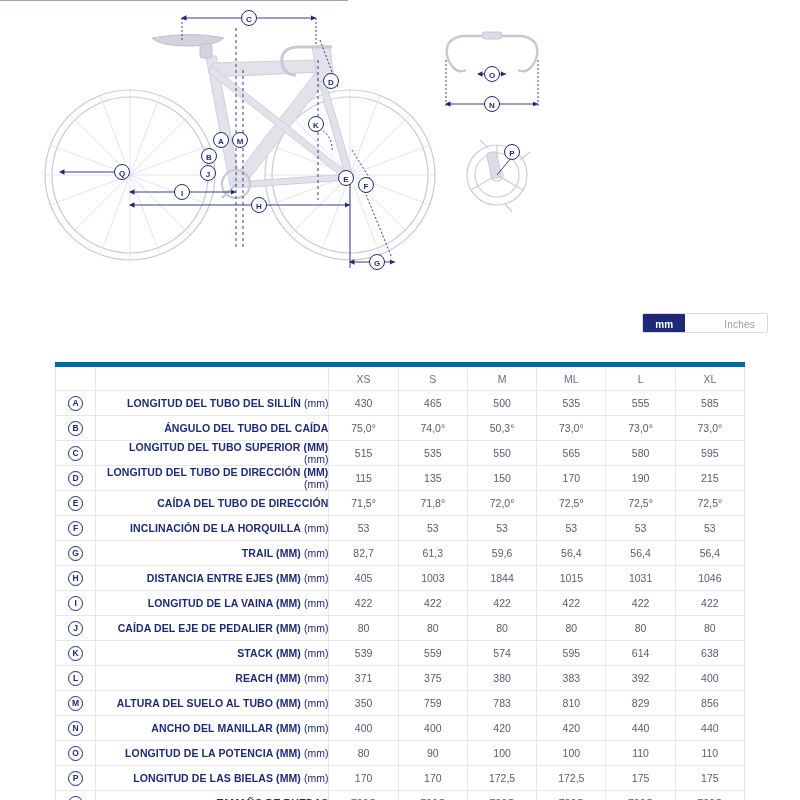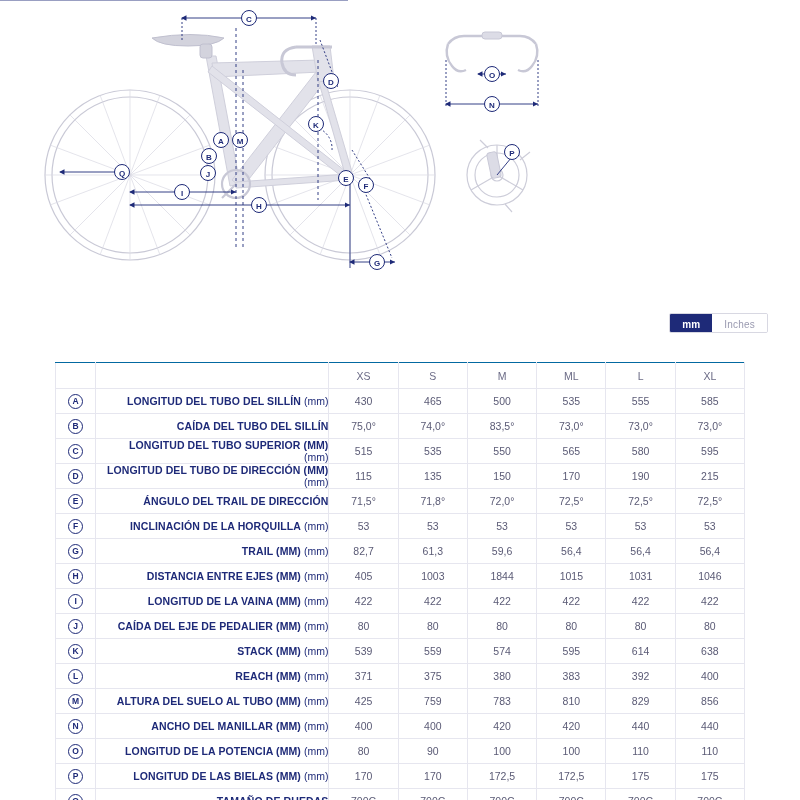--- a/index.html
+++ b/index.html
@@ -40,40 +40,41 @@
     letter-spacing: .2px;
   }
   #unit-toggle .unit.active {
     background: #1e2a78;
     color: #ffffff;
     font-weight: bold;
   }
   #unit-toggle .unit.inactive {
     background: #ffffff;
     color: #9a9ab0;
+    margin-left: 27px;
   }
 
   
   #spec-table {
     position: absolute;
     left: 55px; top: 362px;
     width: 690px;
     border-collapse: collapse;
     font-size: 10.5px;
     color: #1e2a78;
   }
   #spec-table th, #spec-table td {
     border: 1px solid #e6e6ef;
     padding: 0;
     height: 25px;
     vertical-align: middle;
   }
   #spec-table thead th {
     height: 26px;
-    border-top: 1px solid #0369a1;
+    border-top: 5px solid #0369a1;
     font-weight: normal;
     color: #6b6b86;
     font-size: 10.5px;
   }
   .col-badge { width: 40px; text-align: center; }
   .col-label { width: 232px; text-align: right; }
   .col-val   { width: 69px; text-align: center; color: #5a5a75; font-size: 10.5px; }
 
   .badge {
     display: inline-flex;
@@ -324,24 +325,24 @@
           <td class="col-label"><span class="row-label">LONGITUD DEL TUBO DEL SILLÍN</span><span class="sub" style="margin-left: 3px;">(mm)</span></td>
           <td class="col-val">430</td>
           <td class="col-val">465</td>
           <td class="col-val">500</td>
           <td class="col-val">535</td>
           <td class="col-val">555</td>
           <td class="col-val">585</td>
         </tr>
         <tr>
           <td class="col-badge"><span class="badge">B</span></td>
-          <td class="col-label"><span class="row-label">CAÍDA DEL TUBO DEL SILLÍN</span></td>
+          <td class="col-label"><span class="row-label">ÁNGULO DEL TUBO DEL CAÍDA</span></td>
           <td class="col-val">75,0°</td>
           <td class="col-val">74,0°</td>
-          <td class="col-val">83,5°</td>
+          <td class="col-val">50,3°</td>
           <td class="col-val">73,0°</td>
           <td class="col-val">73,0°</td>
           <td class="col-val">73,0°</td>
         </tr>
         <tr>
           <td class="col-badge"><span class="badge">C</span></td>
           <td class="col-label"><span class="row-label">LONGITUD DEL TUBO SUPERIOR (MM)</span><span class="sub" style="margin-left: 3px;">(mm)</span></td>
           <td class="col-val">515</td>
           <td class="col-val">535</td>
           <td class="col-val">550</td>
@@ -354,21 +355,21 @@
           <td class="col-label"><span class="row-label">LONGITUD DEL TUBO DE DIRECCIÓN (MM)</span><span class="sub" style="margin-left: 3px;">(mm)</span></td>
           <td class="col-val">115</td>
           <td class="col-val">135</td>
           <td class="col-val">150</td>
           <td class="col-val">170</td>
           <td class="col-val">190</td>
           <td class="col-val">215</td>
         </tr>
         <tr>
           <td class="col-badge"><span class="badge">E</span></td>
-          <td class="col-label"><span class="row-label">ÁNGULO DEL TRAIL DE DIRECCIÓN</span></td>
+          <td class="col-label"><span class="row-label">CAÍDA DEL TUBO DE DIRECCIÓN</span></td>
           <td class="col-val">71,5°</td>
           <td class="col-val">71,8°</td>
           <td class="col-val">72,0°</td>
           <td class="col-val">72,5°</td>
           <td class="col-val">72,5°</td>
           <td class="col-val">72,5°</td>
         </tr>
         <tr>
           <td class="col-badge"><span class="badge">F</span></td>
           <td class="col-label"><span class="row-label">INCLINACIÓN DE LA HORQUILLA</span><span class="sub" style="margin-left: 3px;">(mm)</span></td>
@@ -435,21 +436,21 @@
           <td class="col-val">371</td>
           <td class="col-val">375</td>
           <td class="col-val">380</td>
           <td class="col-val">383</td>
           <td class="col-val">392</td>
           <td class="col-val">400</td>
         </tr>
         <tr>
           <td class="col-badge"><span class="badge">M</span></td>
           <td class="col-label"><span class="row-label">ALTURA DEL SUELO AL TUBO (MM)</span><span class="sub" style="margin-left: 3px;">(mm)</span></td>
-          <td class="col-val">425</td>
+          <td class="col-val">350</td>
           <td class="col-val">759</td>
           <td class="col-val">783</td>
           <td class="col-val">810</td>
           <td class="col-val">829</td>
           <td class="col-val">856</td>
         </tr>
         <tr>
           <td class="col-badge"><span class="badge">N</span></td>
           <td class="col-label"><span class="row-label">ANCHO DEL MANILLAR (MM)</span><span class="sub" style="margin-left: 3px;">(mm)</span></td>
           <td class="col-val">400</td>

